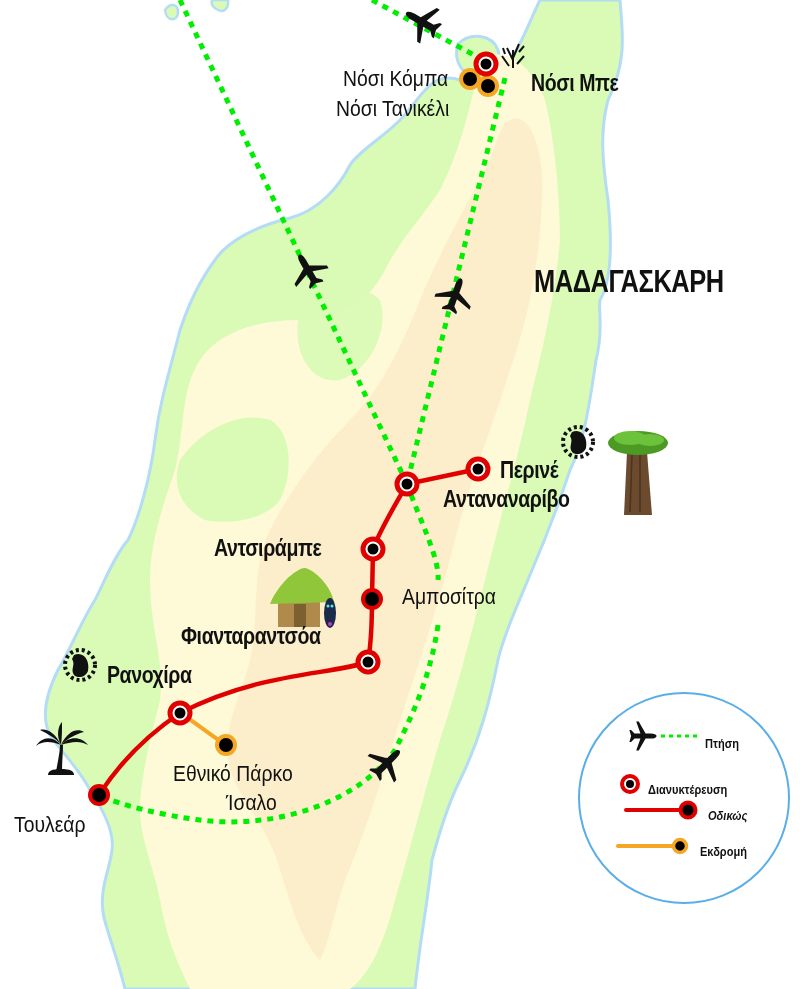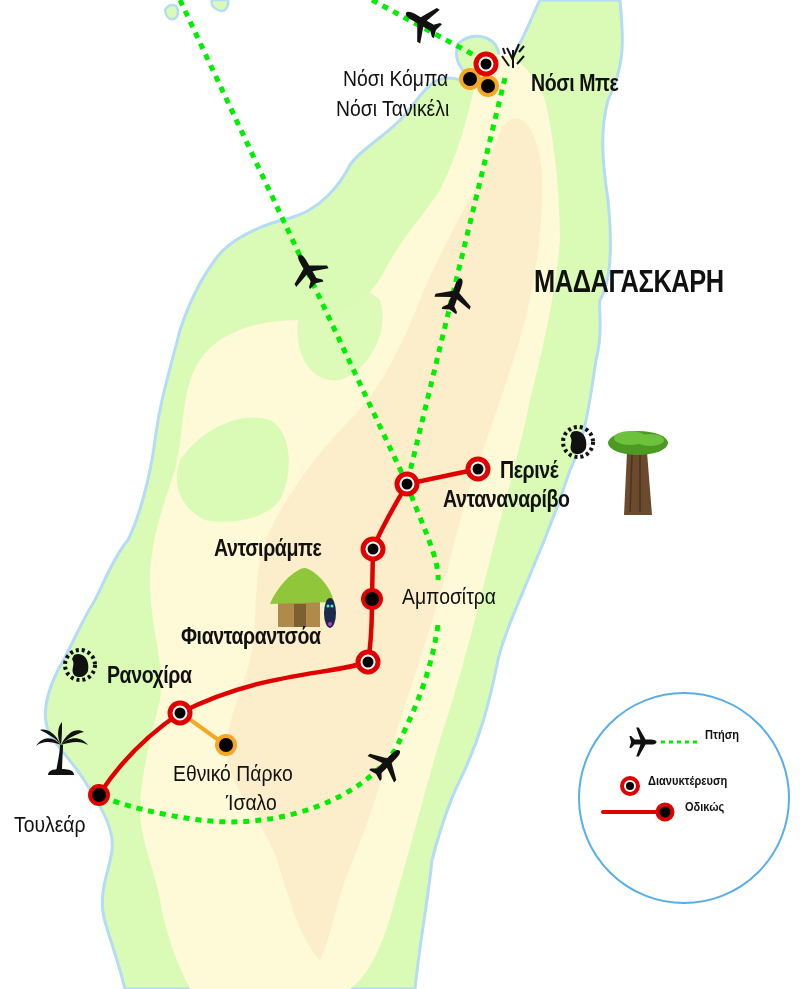--- a/index.html
+++ b/index.html
@@ -3,21 +3,21 @@
 <meta charset="utf-8">
 <style>
   html, body { margin:0; padding:0; background:#ffffff; }
   body { width:800px; height:989px; overflow:hidden; position:relative; font-family:"Liberation Sans", sans-serif; }
   #map { position:absolute; left:0; top:0; width:800px; height:989px; }
   .lbl { position:absolute; color:#111; white-space:nowrap; line-height:1; }
   .bold { font-weight:bold; font-size:23px; letter-spacing:-0.5px; transform:scaleX(0.85); transform-origin:left top; }
   .reg { font-size:22px; transform:scaleX(0.88); transform-origin:left top; }
   .title { font-weight:bold; font-size:31px; transform:scaleX(0.82); transform-origin:left top; letter-spacing:-0.5px; }
   .legend { position:absolute; left:578px; top:692px; width:212px; height:212px; border:2px solid #5aaee8; border-radius:50%; box-sizing:border-box; }
-  .leg-row { position:absolute; left:0; height:24px; display:flex; align-items:flex-start; }
+  .leg-row { position:absolute; left:0; height:24px; display:flex; align-items:flex-end; }
   .leg-txt { font-weight:bold; font-size:13px; color:#111; transform:scaleX(0.85); transform-origin:left center; white-space:nowrap; }
 </style>
 </head>
 <body>
 
 <svg id="map" viewBox="0 0 800 989" xmlns="http://www.w3.org/2000/svg">
   <defs>
     <g id="plane">
       <path d="M0,-16 C2,-16 3,-13 3,-9 L3,-3 L17,5 L17,8 L3,3 L3,10 L7,14 L7,16 L0,14 L-7,16 L-7,14 L-3,10 L-3,3 L-17,8 L-17,5 L-3,-3 L-3,-9 C-3,-13 -2,-16 0,-16 Z" fill="#111"></path>
     </g>
@@ -140,20 +140,27 @@
     </svg>
     <span class="leg-txt">Πτήση</span>
   </div>
   <div class="leg-row" style="left:36px; top:79px;">
     <svg width="32" height="26">
       <circle cx="14" cy="13" r="8" fill="#fff" stroke="#e00000" stroke-width="4"></circle>
       <circle cx="14" cy="13" r="4" fill="#000"></circle>
     </svg>
     <span class="leg-txt">Διανυκτέρευση</span>
   </div>
-  <div class="leg-row" style="left:21px; top:105px;">
+  <div class="leg-row" style="left:44px; top:105px;font-style:italic;">
     <svg width="84" height="26">
       <line x1="2" y1="13" x2="62" y2="13" stroke="#e00000" stroke-width="4" stroke-linecap="round"></line>
       <circle cx="64" cy="13" r="7.5" fill="#000" stroke="#e00000" stroke-width="4"></circle>
     </svg>
     <span class="leg-txt">Οδικώς</span>
   </div>
+  <div class="leg-row" style="left:36px; top:141px;">
+    <svg width="84" height="26">
+      <line x1="2" y1="13" x2="62" y2="13" stroke="#f5a623" stroke-width="4" stroke-linecap="round"></line>
+      <circle cx="64" cy="13" r="6.5" fill="#000" stroke="#f5a623" stroke-width="3.5"></circle>
+    </svg>
+    <span class="leg-txt">Εκδρομή</span>
+  </div>
 </div>
 
 </body></html>

